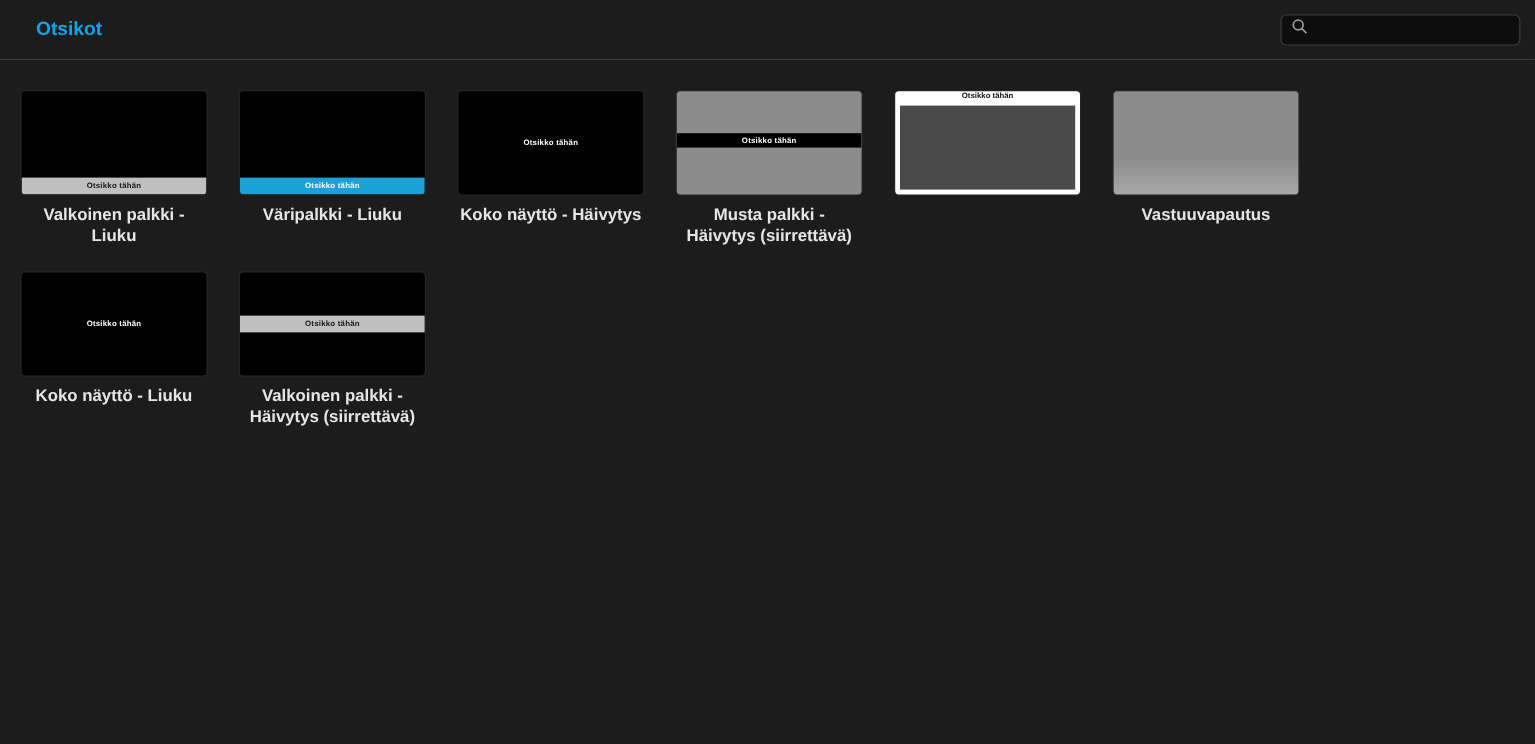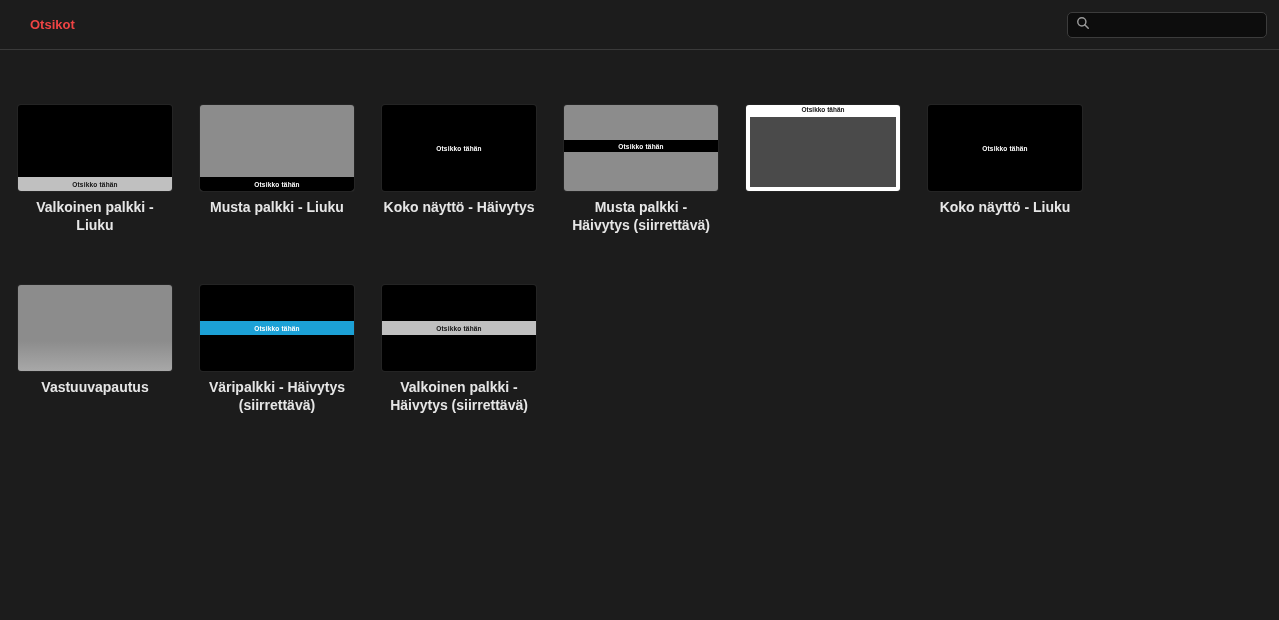--- a/index.html
+++ b/index.html
@@ -13,23 +13,23 @@
 
     .header {
       display:flex;
       align-items:center;
       justify-content:space-between;
       height:50px;
       padding:0 12px 0 30px;
       border-bottom:1px solid #3a3a3a;
     }
     .header h1 {
-      font-size:13px;
-      font-weight:600;
-      color:#ef4444;
+      font-size:16px;
+      font-weight:600;
+      color:#0ea5e9;
     }
     .search-wrap {
       width:200px;
       height:26px;
       background:#0d0d0d;
       border:1px solid #3c3c3c;
       border-radius:5px;
       display:flex;
       align-items:center;
       padding:0 8px;
@@ -51,21 +51,20 @@
       flex-wrap:wrap;
       gap:22px 28px;
       align-content:flex-start;
     }
     .tile {
       width:154px;
       display:flex;
       flex-direction:column;
       align-items:center;
       cursor:pointer;
-      margin-top:29px;
     }
     .tile-label {
       margin-top:8px;
       text-align:center;
       font-size:14px;
       font-weight:600;
       color:#e6e6e6;
       line-height:1.25;
       min-height:34px;
     }
@@ -168,29 +167,29 @@
 
   <div class="tile">
     <div class="thumb bg-black">
       <div class="strip strip-bottom strip-color-ltgray">
         <span class="thumb-text">Otsikko tähän</span>
       </div>
     </div>
     <div class="tile-label">Valkoinen palkki - Liuku</div>
   </div>
 
-
-  <div class="tile">
-    <div class="thumb bg-gray">
-      <div class="strip strip-bottom strip-color-black">
-        <span class="thumb-text">Otsikko tähän</span>
-      </div>
-    </div>
-    <div class="tile-label">Musta palkki - Liuku</div>
-  </div>
+  <div class="tile">
+    <div class="thumb bg-black">
+      <div class="strip strip-bottom strip-color-blue">
+        <span class="thumb-text">Otsikko tähän</span>
+      </div>
+    </div>
+    <div class="tile-label">Väripalkki - Liuku</div>
+  </div>
+
 
   <div class="tile">
     <div class="thumb bg-black center-text">
       <span class="thumb-text">Otsikko tähän</span>
     </div>
     <div class="tile-label">Koko näyttö - Häivytys</div>
   </div>
 
   <div class="tile">
     <div class="thumb bg-gray">
@@ -202,39 +201,31 @@
   </div>
 
   <div class="tile">
     <div class="thumb frame-white frame-top">
       <span class="frame-caption">Otsikko tähän</span>
       <div class="frame-inner"></div>
     </div>
   </div>
 
   <div class="tile">
+    <div class="thumb bg-gray fade-bottom"></div>
+    <div class="tile-label">Vastuuvapautus</div>
+  </div>
+
+  <div class="tile">
     <div class="thumb bg-black center-text">
       <span class="thumb-text">Otsikko tähän</span>
     </div>
     <div class="tile-label">Koko näyttö - Liuku</div>
   </div>
 
-  <div class="tile">
-    <div class="thumb bg-gray fade-bottom"></div>
-    <div class="tile-label">Vastuuvapautus</div>
-  </div>
-
-  <div class="tile">
-    <div class="thumb bg-black">
-      <div class="strip strip-mid strip-color-blue">
-        <span class="thumb-text">Otsikko tähän</span>
-      </div>
-    </div>
-    <div class="tile-label">Väripalkki - Häivytys (siirrettävä)</div>
-  </div>
 
 
   <div class="tile">
     <div class="thumb bg-black">
       <div class="strip strip-mid strip-color-ltgray">
         <span class="thumb-text">Otsikko tähän</span>
       </div>
     </div>
     <div class="tile-label">Valkoinen palkki - Häivytys (siirrettävä)</div>
   </div>

